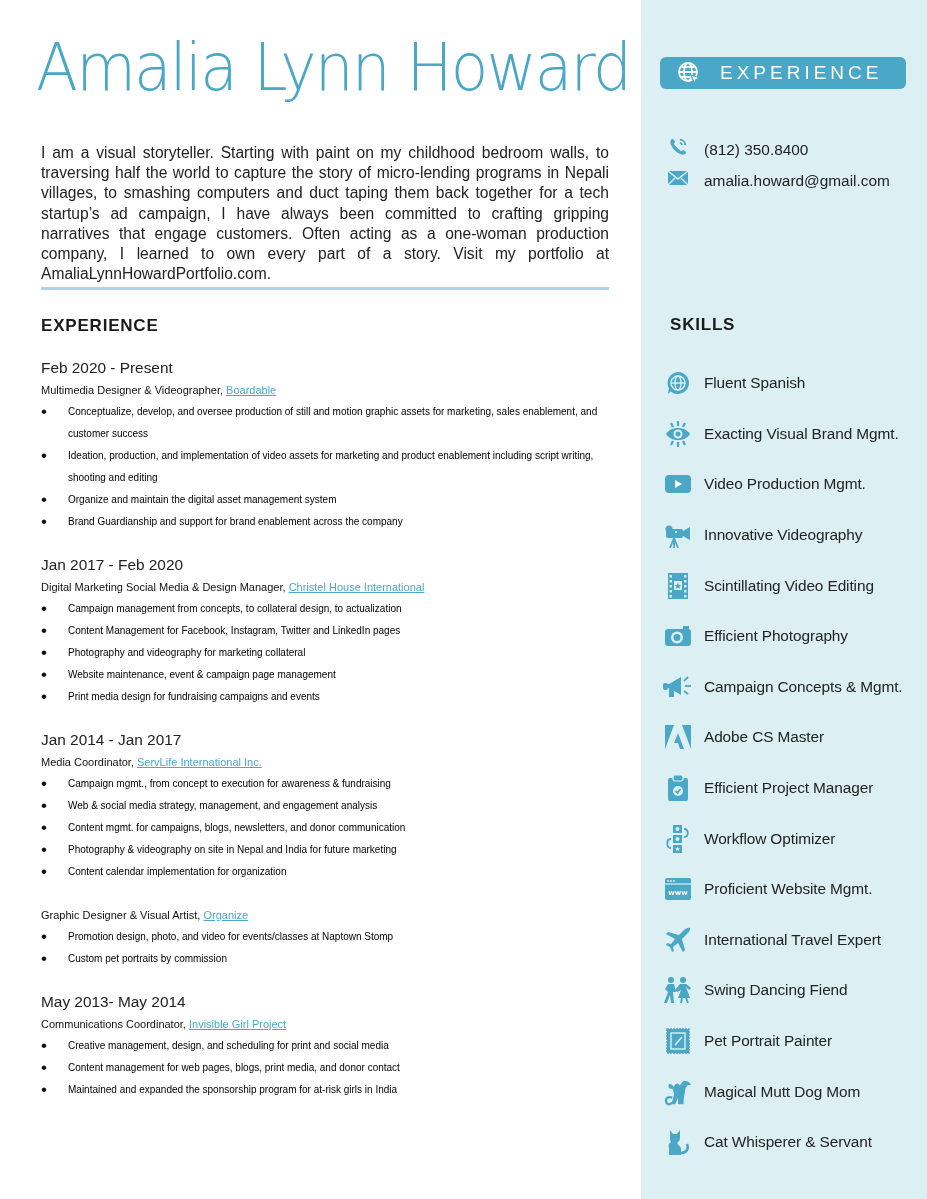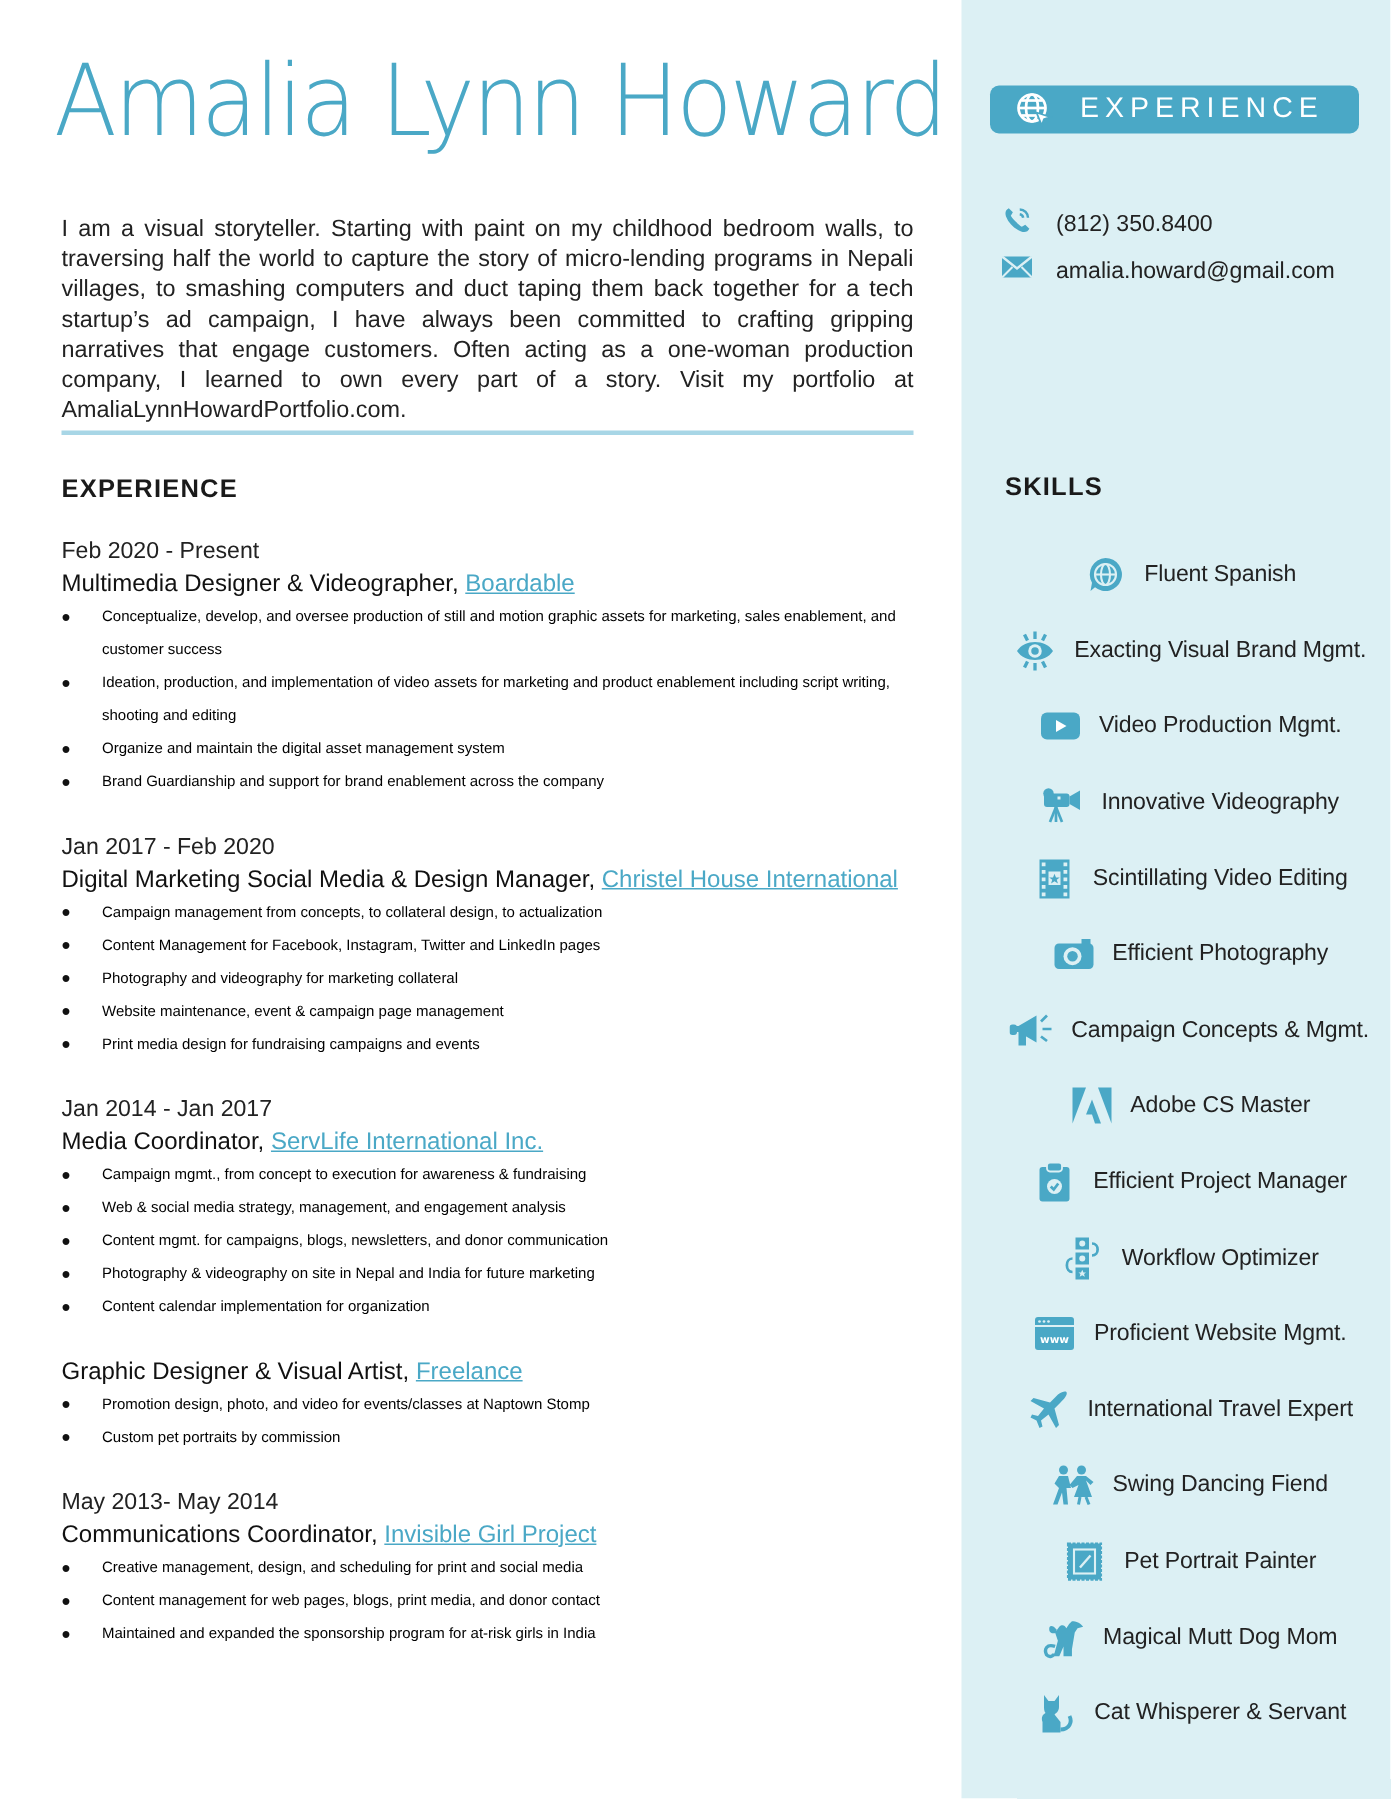--- a/index.html
+++ b/index.html
@@ -16,38 +16,38 @@
              text-align: justify; color: #222; }
 
   .rule { position: absolute; left: 41px; top: 287px; width: 568px; height: 3px; background: #a8d6e6; }
 
   .section-title { position: absolute; font-size: 17px; letter-spacing: 0.8px; color: #1a1a1a; }
   .exp-title { left: 41px; top: 316px; }
 
   .experience { position: absolute; left: 41px; top: 357px; width: 580px; }
   .job { margin-bottom: 21px; }
   .job .dates { font-size: 15.4px; line-height: 22px; color: #222; }
-  .job .role { font-size: 16px; line-height: 22px; color: #111; }
+  .job .role { font-size: 11px; line-height: 22px; color: #111; }
   .job .role a { color: #4aa8c6; text-decoration: underline; }
   .job ul { list-style: none; }
   .job li { position: relative; padding-left: 27px; font-size: 10px; line-height: 22px; color: #000000; }
   .job li::before { content: "•"; position: absolute; left: 0; top: 0; font-size: 17px; color: #111; }
 
   .portfolio-btn { position: absolute; left: 660px; top: 57px; width: 246px; height: 32px; background: #4aa8c6;
                    border-radius: 6px; display: flex; align-items: center; padding-left: 16px; color: #fff; cursor: pointer; }
   .portfolio-btn .label { font-size: 19px; letter-spacing: 4px; margin-left: 18px; }
 
   .contact { position: absolute; left: 666px; }
   .contact-row { display: flex; align-items: flex-end; height: 30px; }
   .contact-row .ico { width: 24px; height: 24px; display: flex; align-items: center; justify-content: center; }
   .contact-row .txt { margin-left: 14px; font-size: 15.4px; color: #222; }
 
   .skills-title { left: 670px; top: 315px; }
   .skills { position: absolute; left: 663px; top: 358px; width: 260px; }
-  .skill { display: flex; align-items: center; height: 50.6px; justify-content: center; }
+  .skill { display: flex; align-items: center; height: 50.6px; }
   .skill .ico { width: 30px; height: 30px; display: flex; align-items: center; justify-content: center; }
   .skill .txt { margin-left: 11px; font-size: 15.4px; color: #222; white-space: nowrap; letter-spacing: -0.1px; }
   svg { display: block; }
 </style>
 </head>
 <body>
 
 <div class="sidebar"></div>
 
 <h1 class="name">Amalia Lynn Howard</h1>
@@ -87,21 +87,21 @@
     <ul>
       <li>Campaign mgmt., from concept to execution for awareness &amp; fundraising</li>
       <li>Web &amp; social media strategy, management, and engagement analysis</li>
       <li>Content mgmt. for campaigns, blogs, newsletters, and donor communication</li>
       <li>Photography &amp; videography on site in Nepal and India for future marketing</li>
       <li>Content calendar implementation for organization</li>
     </ul>
   </div>
 
   <div class="job">
-    <div class="role"><span>Graphic Designer &amp; Visual Artist, </span><a>Freelance</a></div>
+    <div class="role"><span>Graphic Designer &amp; Visual Artist, </span><a>Organize</a></div>
     <ul>
       <li>Promotion design, photo, and video for events/classes at Naptown Stomp</li>
       <li>Custom pet portraits by commission</li>
     </ul>
   </div>
 
   <div class="job">
     <div class="dates">May 2013- May 2014</div>
     <div class="role"><span>Communications Coordinator, </span><a>Invisible Girl Project</a></div>
     <ul>

